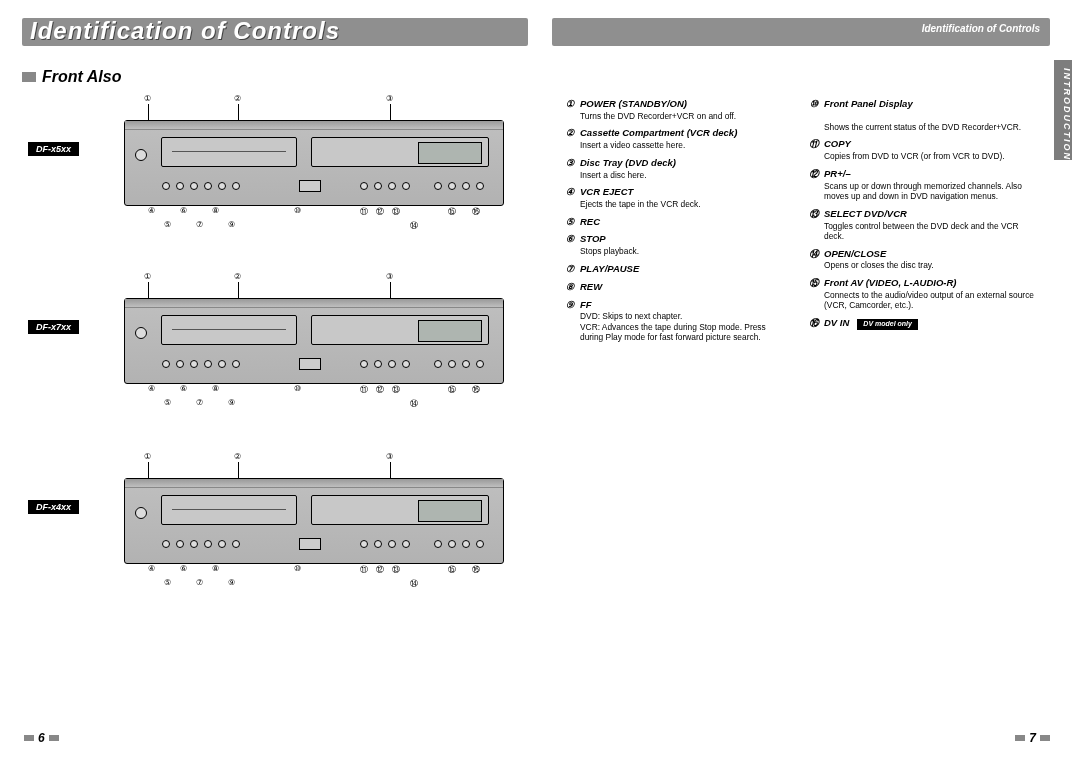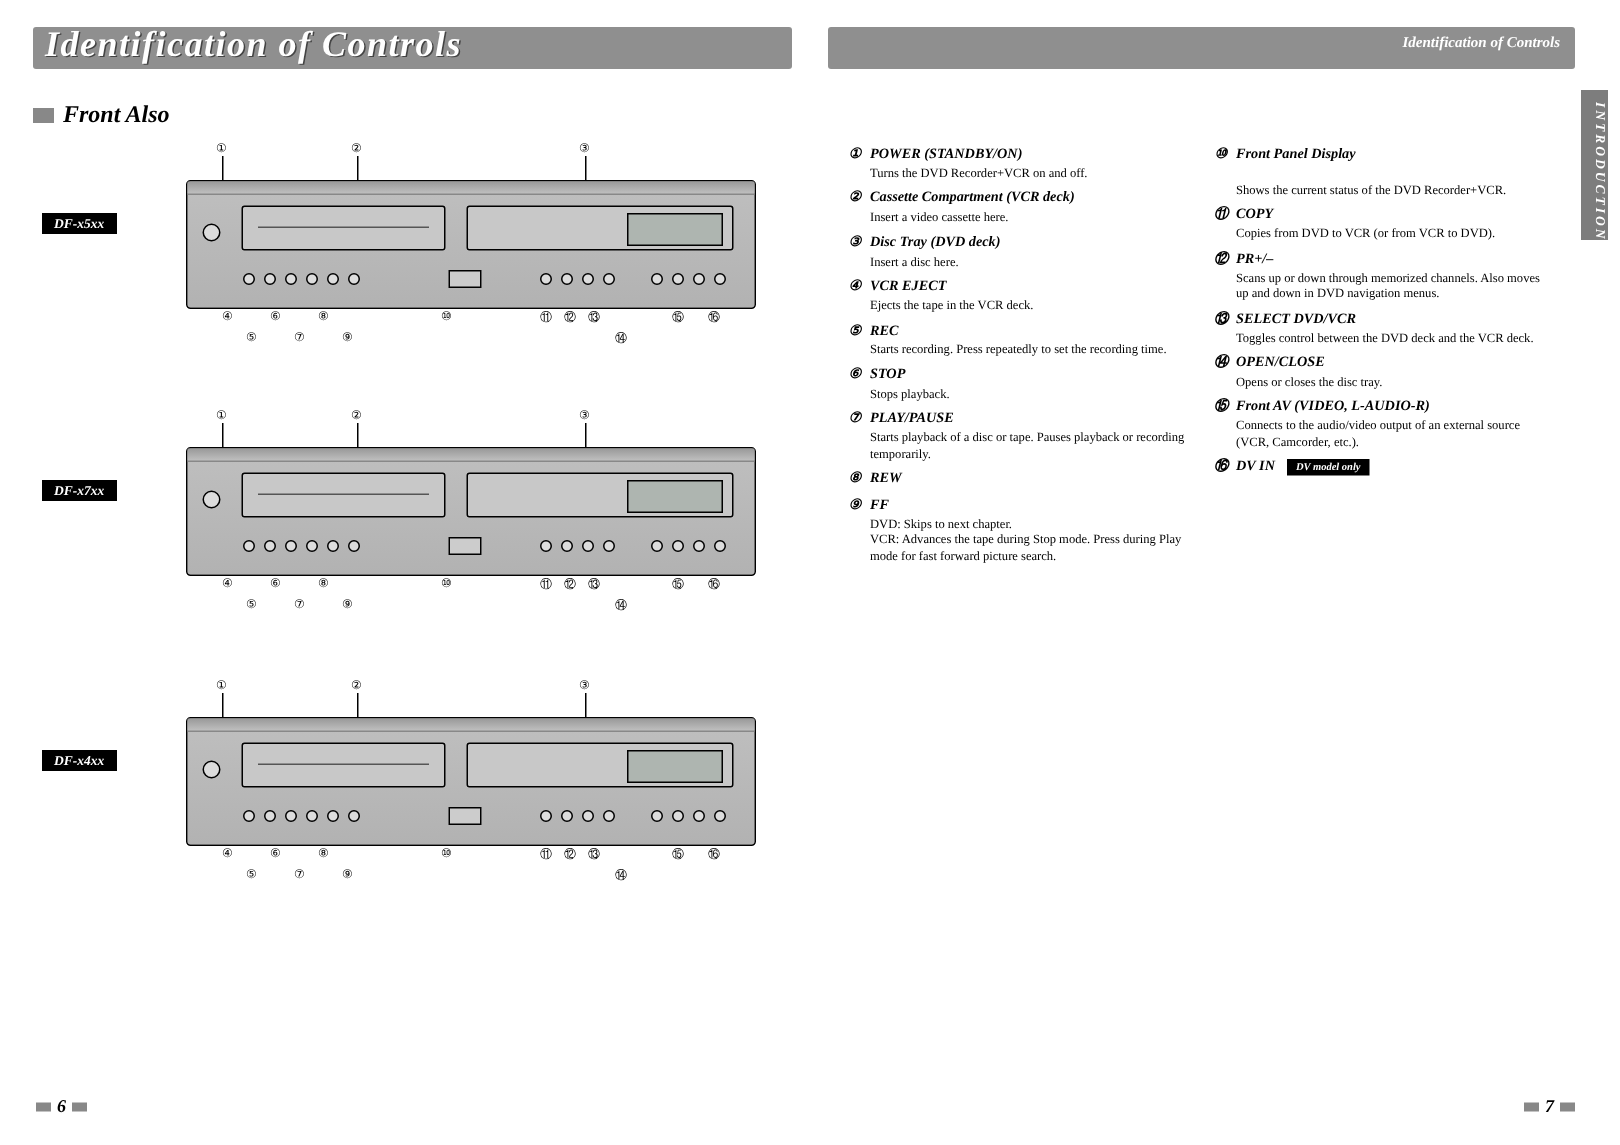--- a/index.html
+++ b/index.html
@@ -15,21 +15,20 @@
   .spread {
     display: flex;
     width: 100%;
     height: 100%;
   }
   .page-left, .page-right {
     width: 540px;
     height: 763px;
     position: relative;
     padding: 18px 22px 30px;
-    font-family: Liberation Serif, serif;
   }
   .page-right { padding-left: 12px; padding-right: 30px; }
   .page-left  { padding-right: 12px; }
 
   
   .top-banner {
     position: absolute;
     top: 18px; left: 22px; right: 12px;
     height: 28px;
     background: #8f8f8f;
@@ -403,35 +402,33 @@
             <span class="circ">④</span>
             <span>VCR EJECT</span>
           </div>
           <div class="def-body" style="white-space: pre-line;">Ejects the tape in the VCR deck.</div>
         </div>
         <div class="def-item">
           <div class="def-head">
             <span class="circ">⑤</span>
             <span>REC</span>
           </div>
-          <div class="def-body" style="white-space: pre-line;">Starts recording. Press repeatedly to set the recording time.</div>
         </div>
         <div class="def-item">
           <div class="def-head">
             <span class="circ">⑥</span>
             <span>STOP</span>
           </div>
           <div class="def-body" style="white-space: pre-line;">Stops playback.</div>
         </div>
         <div class="def-item">
           <div class="def-head">
             <span class="circ">⑦</span>
             <span>PLAY/PAUSE</span>
           </div>
-          <div class="def-body" style="white-space: pre-line;">Starts playback of a disc or tape. Pauses playback or recording temporarily.</div>
         </div>
         <div class="def-item">
           <div class="def-head">
             <span class="circ">⑧</span>
             <span>REW</span>
           </div>
         </div>
         <div class="def-item">
           <div class="def-head">
             <span class="circ">⑨</span>

